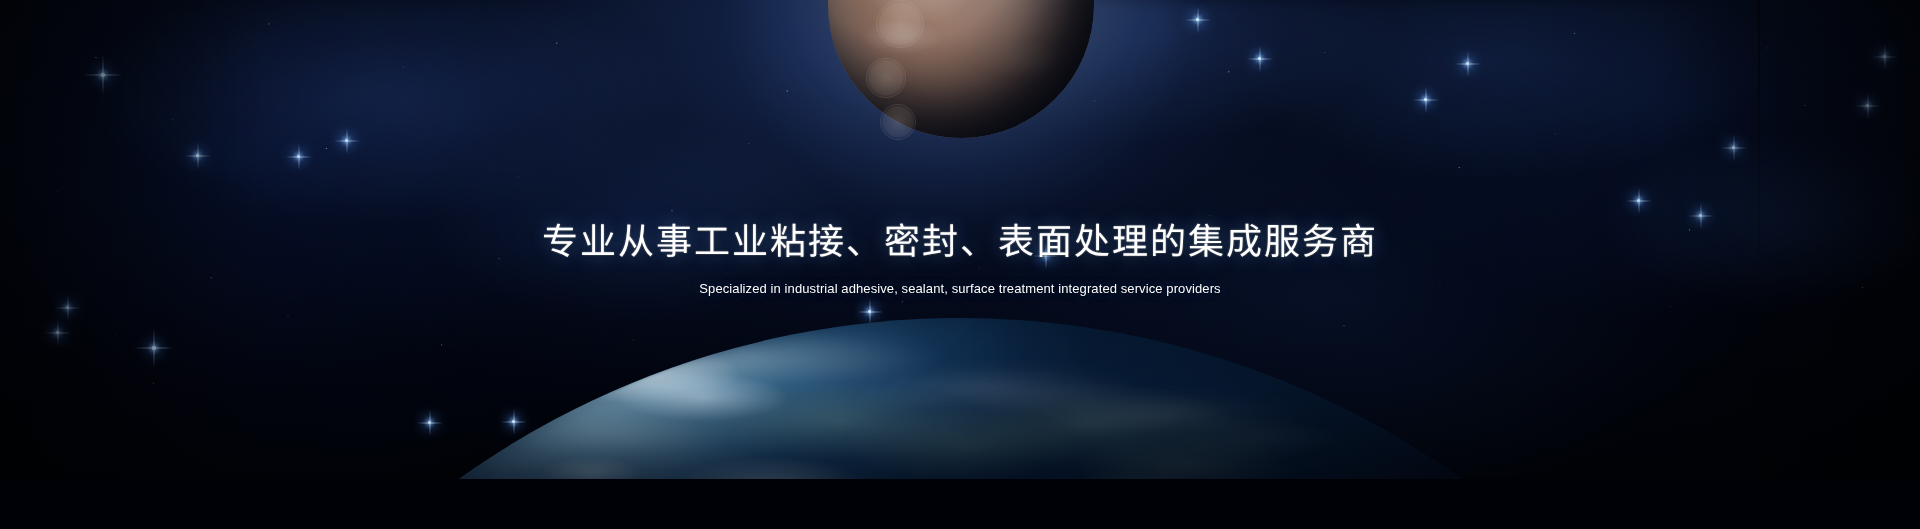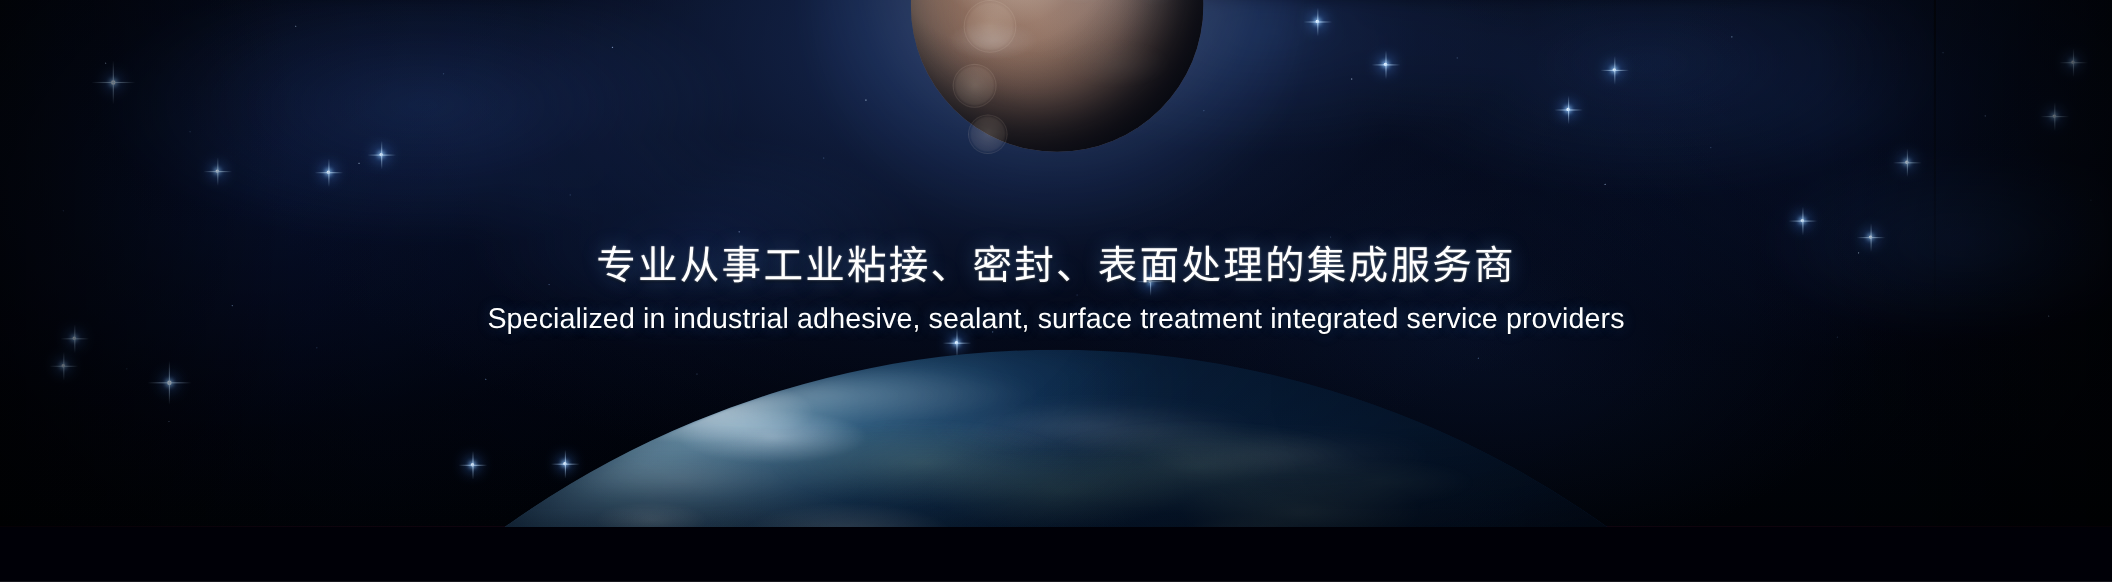--- a/index.html
+++ b/index.html
@@ -329,21 +329,21 @@
     color: #ffffff;
     text-shadow:
       0 0 2px rgba(255,255,255,.45),
       0 0 18px rgba(90,150,225,.45),
       0 1px 3px rgba(0,0,0,.65);
     white-space: nowrap;
   }
   .headline-en {
     margin: 14px 0 4px 0;
     font-family: "Liberation Sans", sans-serif;
-    font-size: 26px;
+    font-size: 13px;
     font-weight: 400;
     line-height: 24px;
     letter-spacing: .1px;
     color: #ffffff;
     text-shadow:
       0 0 12px rgba(70,130,210,.40),
       0 1px 3px rgba(0,0,0,.70);
     white-space: nowrap;
   }
 

